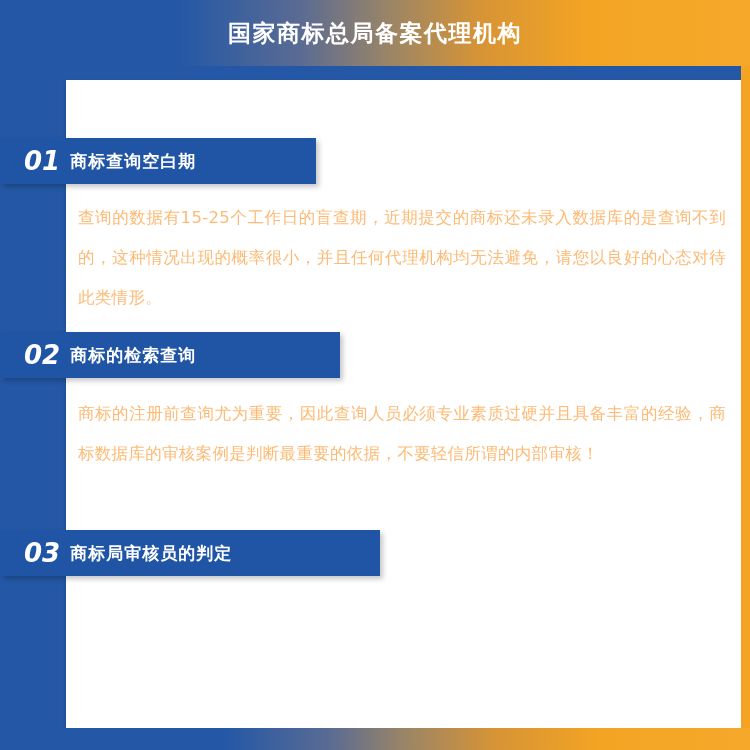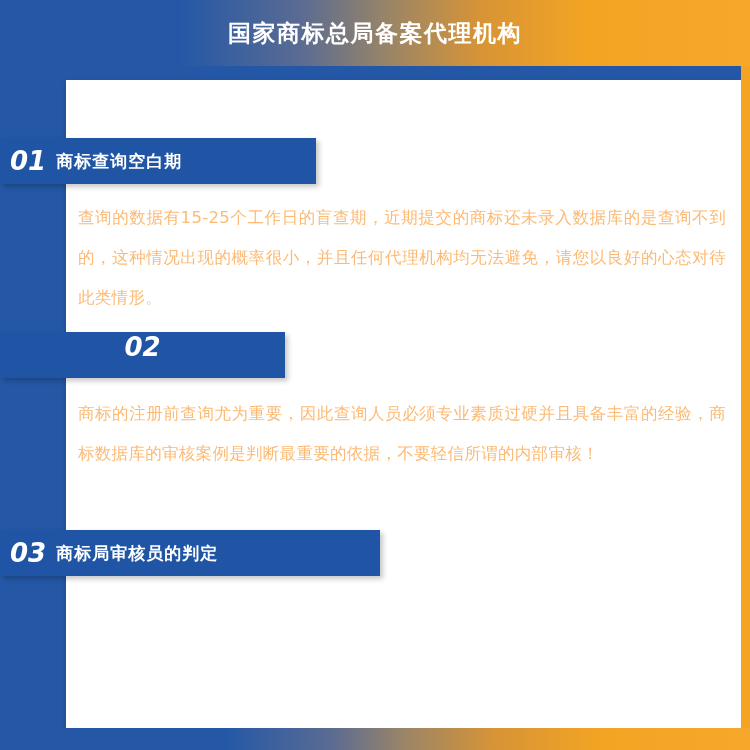--- a/index.html
+++ b/index.html
@@ -100,39 +100,39 @@
   .section-banner {
     position: absolute;
     left: 0;
     height: 46px;
     background: #1F55A4;
     color: #ffffff;
     z-index: 6;
     box-shadow: 3px 3px 5px rgba(0,0,0,0.22);
     display: flex;
     align-items: center;
-    padding-left: 10px;
+    padding-left: 24px;
     box-sizing: border-box;
     white-space: nowrap;
   }
   .section-num {
     font-size: 26px;
     font-weight: bold;
     font-style: italic;
     letter-spacing: 0px;
     margin-right: 10px;
   }
   .section-heading {
     font-size: 17px;
     font-weight: bold;
     letter-spacing: 1px;
   }
 
   #banner-1 { top: 138px; width: 316px; }
-  #banner-2 { top: 332px; width: 285px; flex-direction: column; }
+  #banner-2 { top: 332px; width: 340px; }
   #banner-3 { top: 530px; width: 380px; align-items: center; }
 
   
   .section-body {
     position: absolute;
     left: 78px;
     width: 648px;
     color: #fdba74;
     font-size: 16.5px;
     line-height: 40px;
@@ -157,20 +157,21 @@
   <div id="right-strip"></div>
 
   <div class="section-banner" id="banner-1">
     <span class="section-num">01</span>
     <span class="section-heading">商标查询空白期</span>
   </div>
   <div class="section-body" id="body-1">查询的数据有15-25个工作日的盲查期，近期提交的商标还未录入数据库的是查询不到的，这种情况出现的概率很小，并且任何代理机构均无法避免，请您以良好的心态对待此类情形。</div>
 
   <div class="section-banner" id="banner-2">
     <span class="section-num">02</span>
+    <span class="section-heading">商标的检索查询</span>
   </div>
   <div class="section-body" id="body-2">商标的注册前查询尤为重要，因此查询人员必须专业素质过硬并且具备丰富的经验，商标数据库的审核案例是判断最重要的依据，不要轻信所谓的内部审核！</div>
 
   <div class="section-banner" id="banner-3">
     <span class="section-num">03</span>
     <span class="section-heading">商标局审核员的判定</span>
   </div>
 
   <div id="footer-bar"></div>
 

